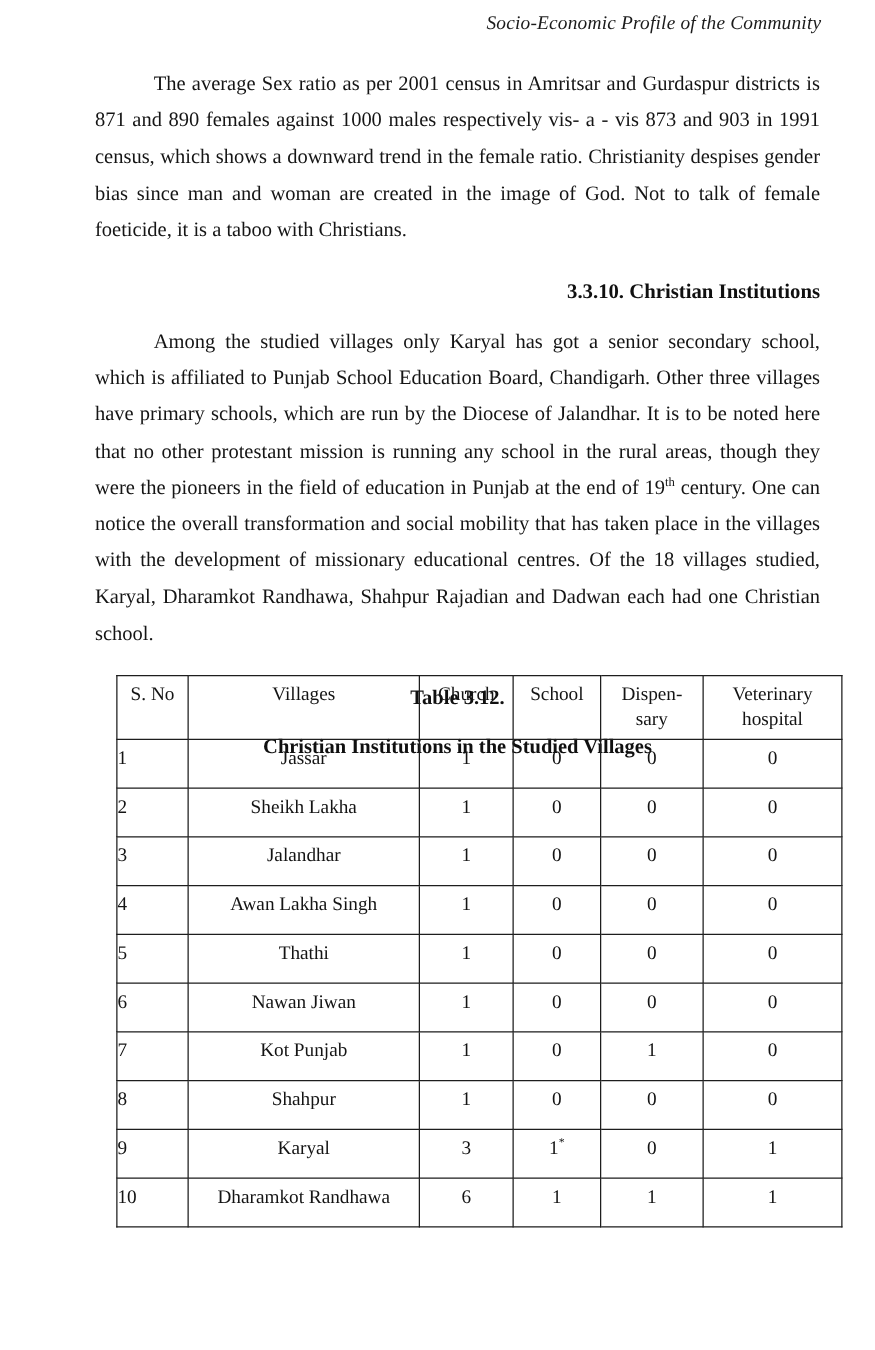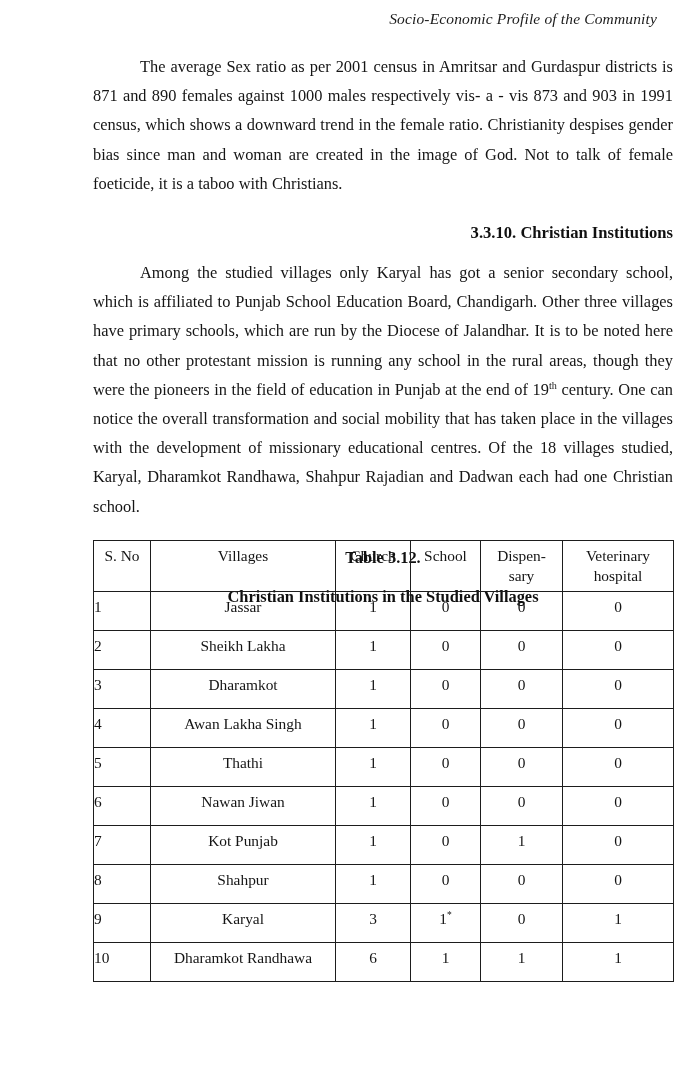--- a/index.html
+++ b/index.html
@@ -31,21 +31,21 @@
     font-style: italic;
     font-size: 15.5px;
     letter-spacing: 0.15px;
     color: #1b1b1b;
     white-space: nowrap;
   }
 
   
   .content {
     position: absolute;
-    left: 93px;
+    left: 76px;
     top: 52px;
     width: 580px;
   }
 
   p.para {
     margin: 0 0 0 0;
     font-size: 16.4px;
     line-height: 29.2px;
     text-align: justify;
     text-justify: inter-word;
@@ -211,21 +211,21 @@
           <tr>
             <td class="c-sno"><span>2</span></td>
             <td class="c-vill"><span>Sheikh Lakha</span></td>
             <td class="c-num"><span>1</span></td>
             <td class="c-num"><span>0</span></td>
             <td class="c-num"><span>0</span></td>
             <td class="c-num"><span>0</span></td>
           </tr>
           <tr>
             <td class="c-sno"><span>3</span></td>
-            <td class="c-vill"><span>Dharamkot</span></td>
+            <td class="c-vill"><span>Jalandhar</span></td>
             <td class="c-num"><span>1</span></td>
             <td class="c-num"><span>0</span></td>
             <td class="c-num"><span>0</span></td>
             <td class="c-num"><span>0</span></td>
           </tr>
           <tr>
             <td class="c-sno"><span>4</span></td>
             <td class="c-vill"><span>Awan Lakha Singh</span></td>
             <td class="c-num"><span>1</span></td>
             <td class="c-num"><span>0</span></td>

